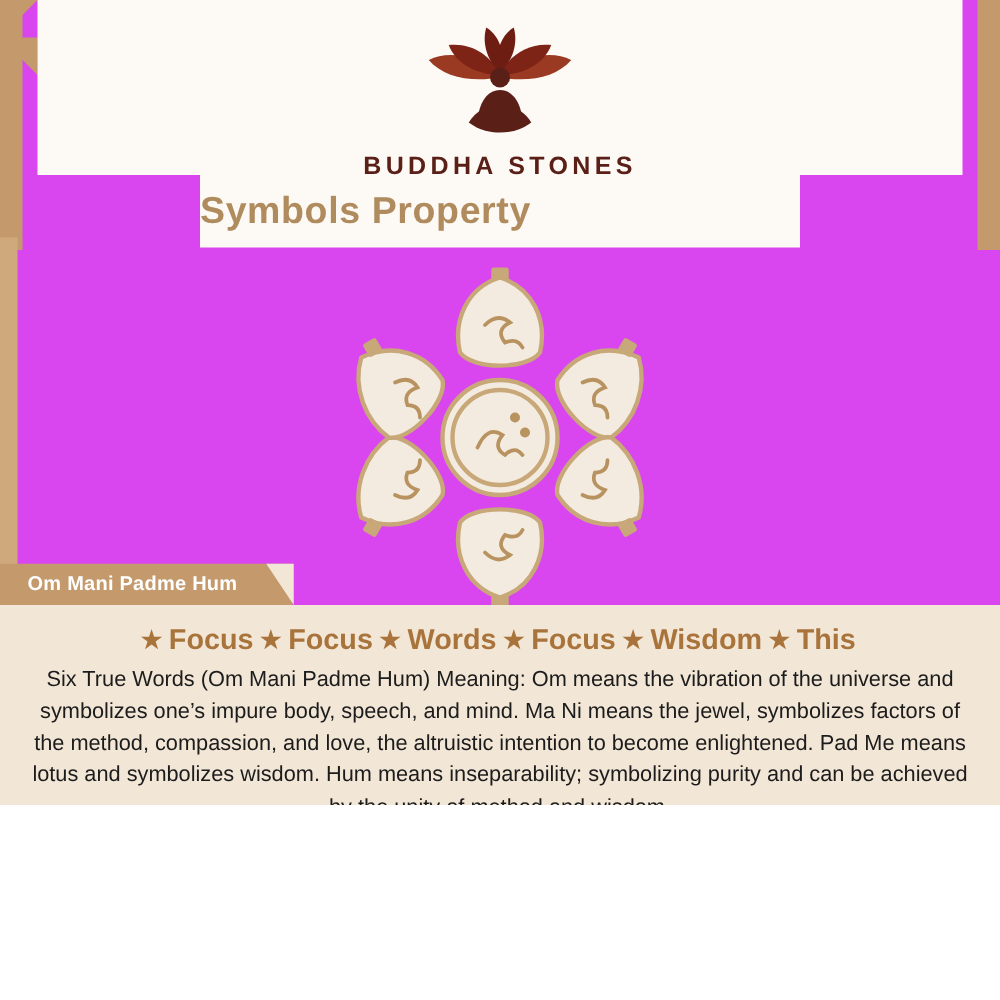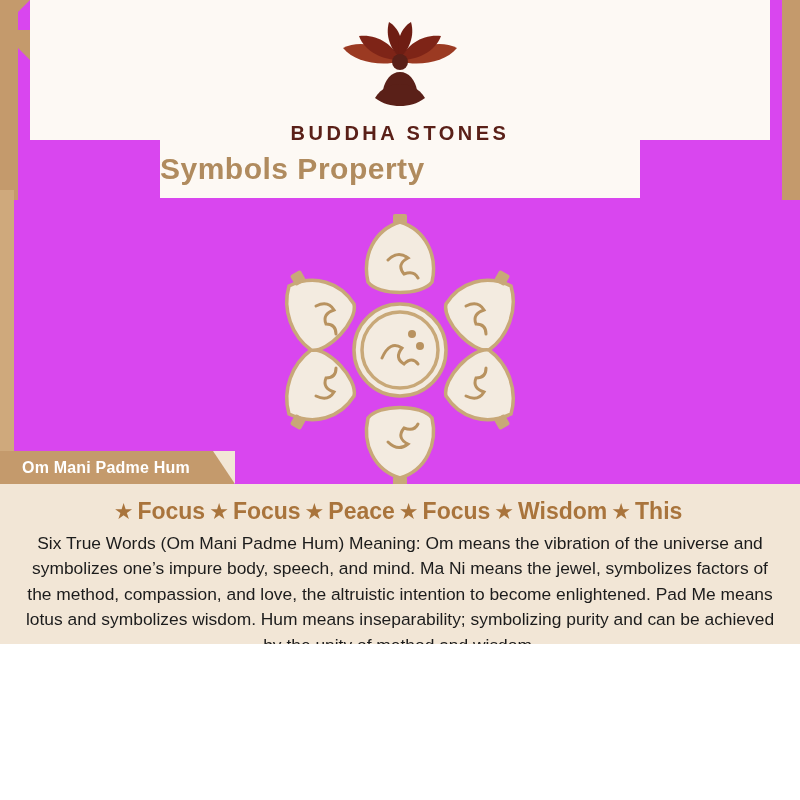--- a/index.html
+++ b/index.html
@@ -279,21 +279,21 @@
     <span class="ribbon-text">Om Mani Padme Hum</span>
   </div>
 
   <div class="bottom">
     <div class="keywords">
       <span class="star">★</span>
       <span class="kw">Focus</span>
       <span class="star">★</span>
       <span class="kw">Focus</span>
       <span class="star">★</span>
-      <span class="kw">Peace</span>
+      <span class="kw">Words</span>
       <span class="star">★</span>
       <span class="kw">Focus</span>
       <span class="star">★</span>
       <span class="kw">Wisdom</span>
       <span class="star">★</span>
       <span class="kw">This</span>
     </div>
     <div class="body-text">
       <p>Six True Words (Om Mani Padme Hum) Meaning: Om means the vibration of the universe and symbolizes one’s impure body, speech, and mind. Ma Ni means the jewel, symbolizes factors of the method, compassion, and love, the altruistic intention to become enlightened. Pad Me means lotus and symbolizes wisdom. Hum means inseparability; symbolizing purity and can be achieved by the unity of method and wisdom.</p>
     </div>

